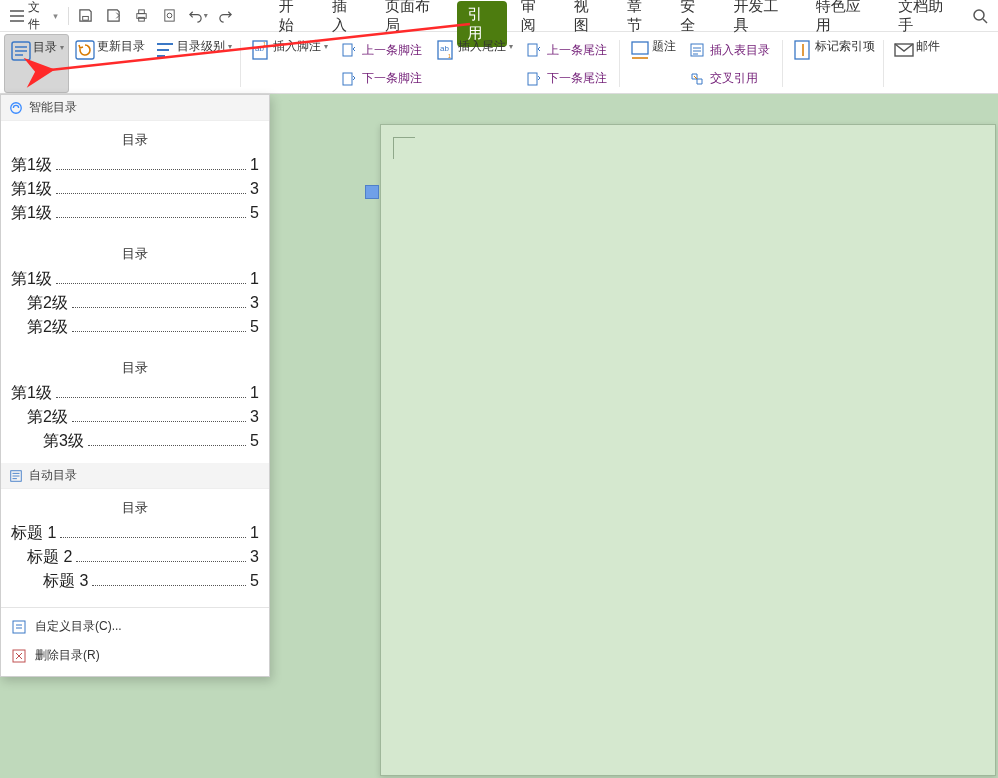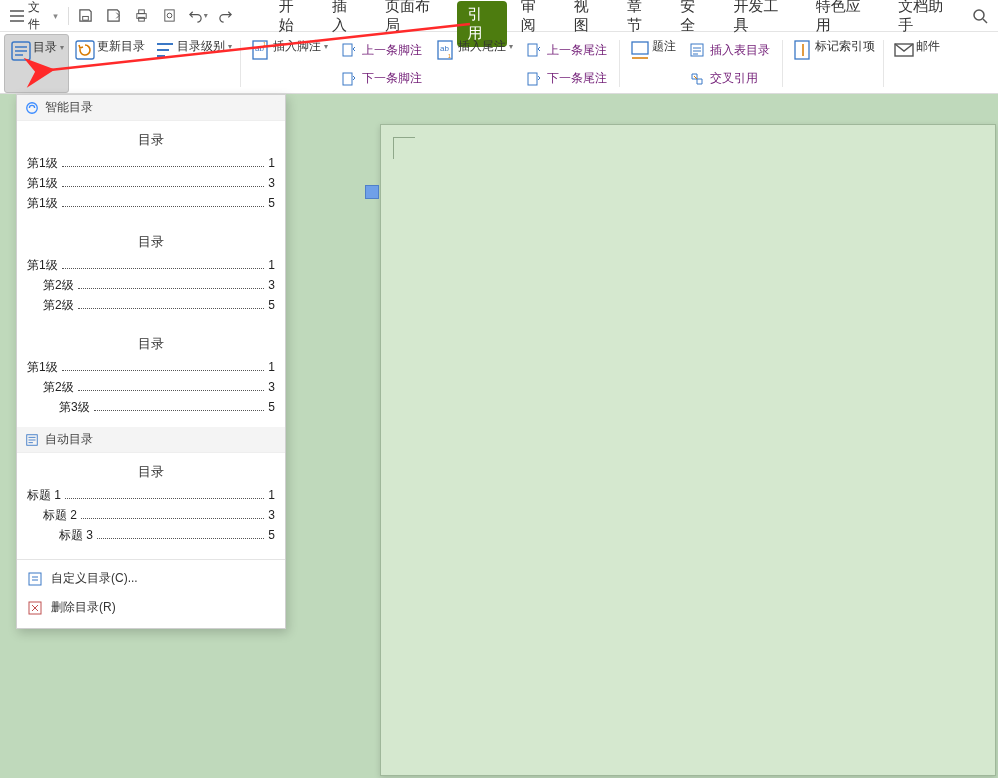--- a/index.html
+++ b/index.html
@@ -122,21 +122,21 @@
     border-top:1px solid #8fa88a;
   }
   .page-side-handle {
     position:absolute; left:-16px; top:60px;
     width:14px; height:14px;
     background:#6fa0e8; border:1px solid #4f80c8;
   }
   
   .dropdown {
     position: absolute;
-    left: 16px;
+    left: 0;
     top: 94px;
     width: 270px;
     background: #fff;
     border: 1px solid #cfcfcf;
     box-shadow: 2px 4px 10px rgba(0,0,0,0.18);
     z-index: 50;
     padding-bottom: 6px;
   }
   .dd-section-hd {
     display:flex; align-items:center; gap:6px;
@@ -147,21 +147,21 @@
     color:#444;
   }
   .toc-block {
     padding: 6px 10px 8px 10px;
   }
   .toc-title {
     text-align:center; font-size:13px; margin: 4px 0 6px 0;
   }
   .toc-line {
     display:flex; align-items:baseline;
-    font-size: 12px;
+    font-size: 16px;
     margin: 3px 0;
     color:#222;
   }
   .toc-line .label { white-space: nowrap; }
   .toc-line .dots {
     flex:1;
     border-bottom: 1px dotted #555;
     margin: 0 4px 3px 4px;
     height: 1px;
   }

